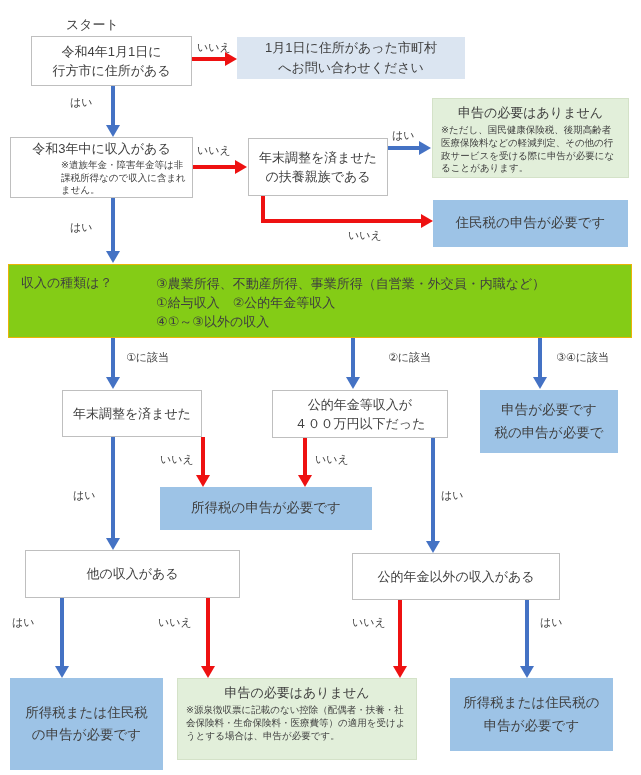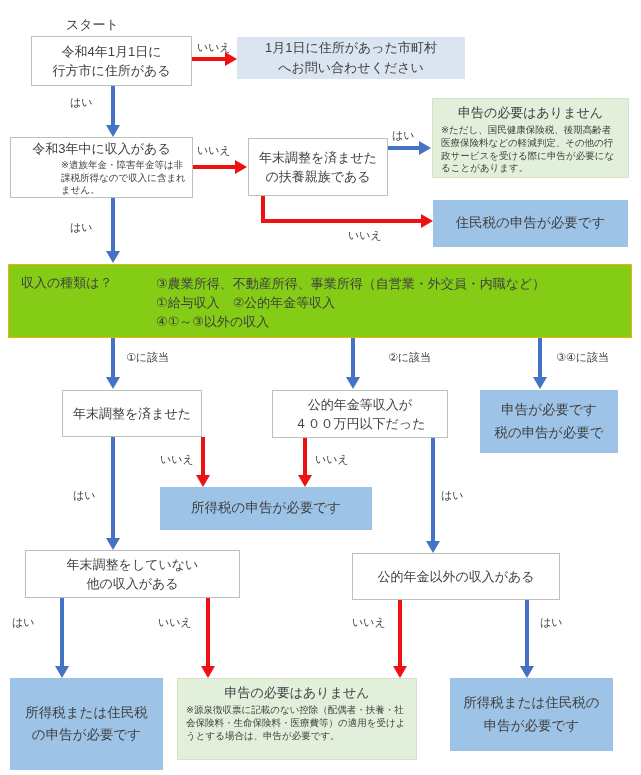--- a/index.html
+++ b/index.html
@@ -139,21 +139,20 @@
 
   <div class="lbl" style="left:441px;top:488px;">はい</div>
   <div class="vline blue" style="left:431px;top:438px;height:103px;"></div>
   <div class="head-down b" style="left:426px;top:541px;"></div>
 
   <div class="box bluebox" style="left:160px;top:487px;width:212px;height:43px;">
     <span>所得税の申告が必要です</span>
   </div>
 
   <div class="box qbox" style="left:25px;top:550px;width:215px;height:48px;">
-    <span>年末調整をしていない</span>
     <span>他の収入がある</span>
   </div>
   <div class="box qbox" style="left:352px;top:553px;width:208px;height:47px;">
     <span>公的年金以外の収入がある</span>
   </div>
 
   <div class="lbl" style="left:12px;top:615px;">はい</div>
   <div class="vline blue" style="left:60px;top:598px;height:68px;"></div>
   <div class="head-down b" style="left:55px;top:666px;"></div>
 

